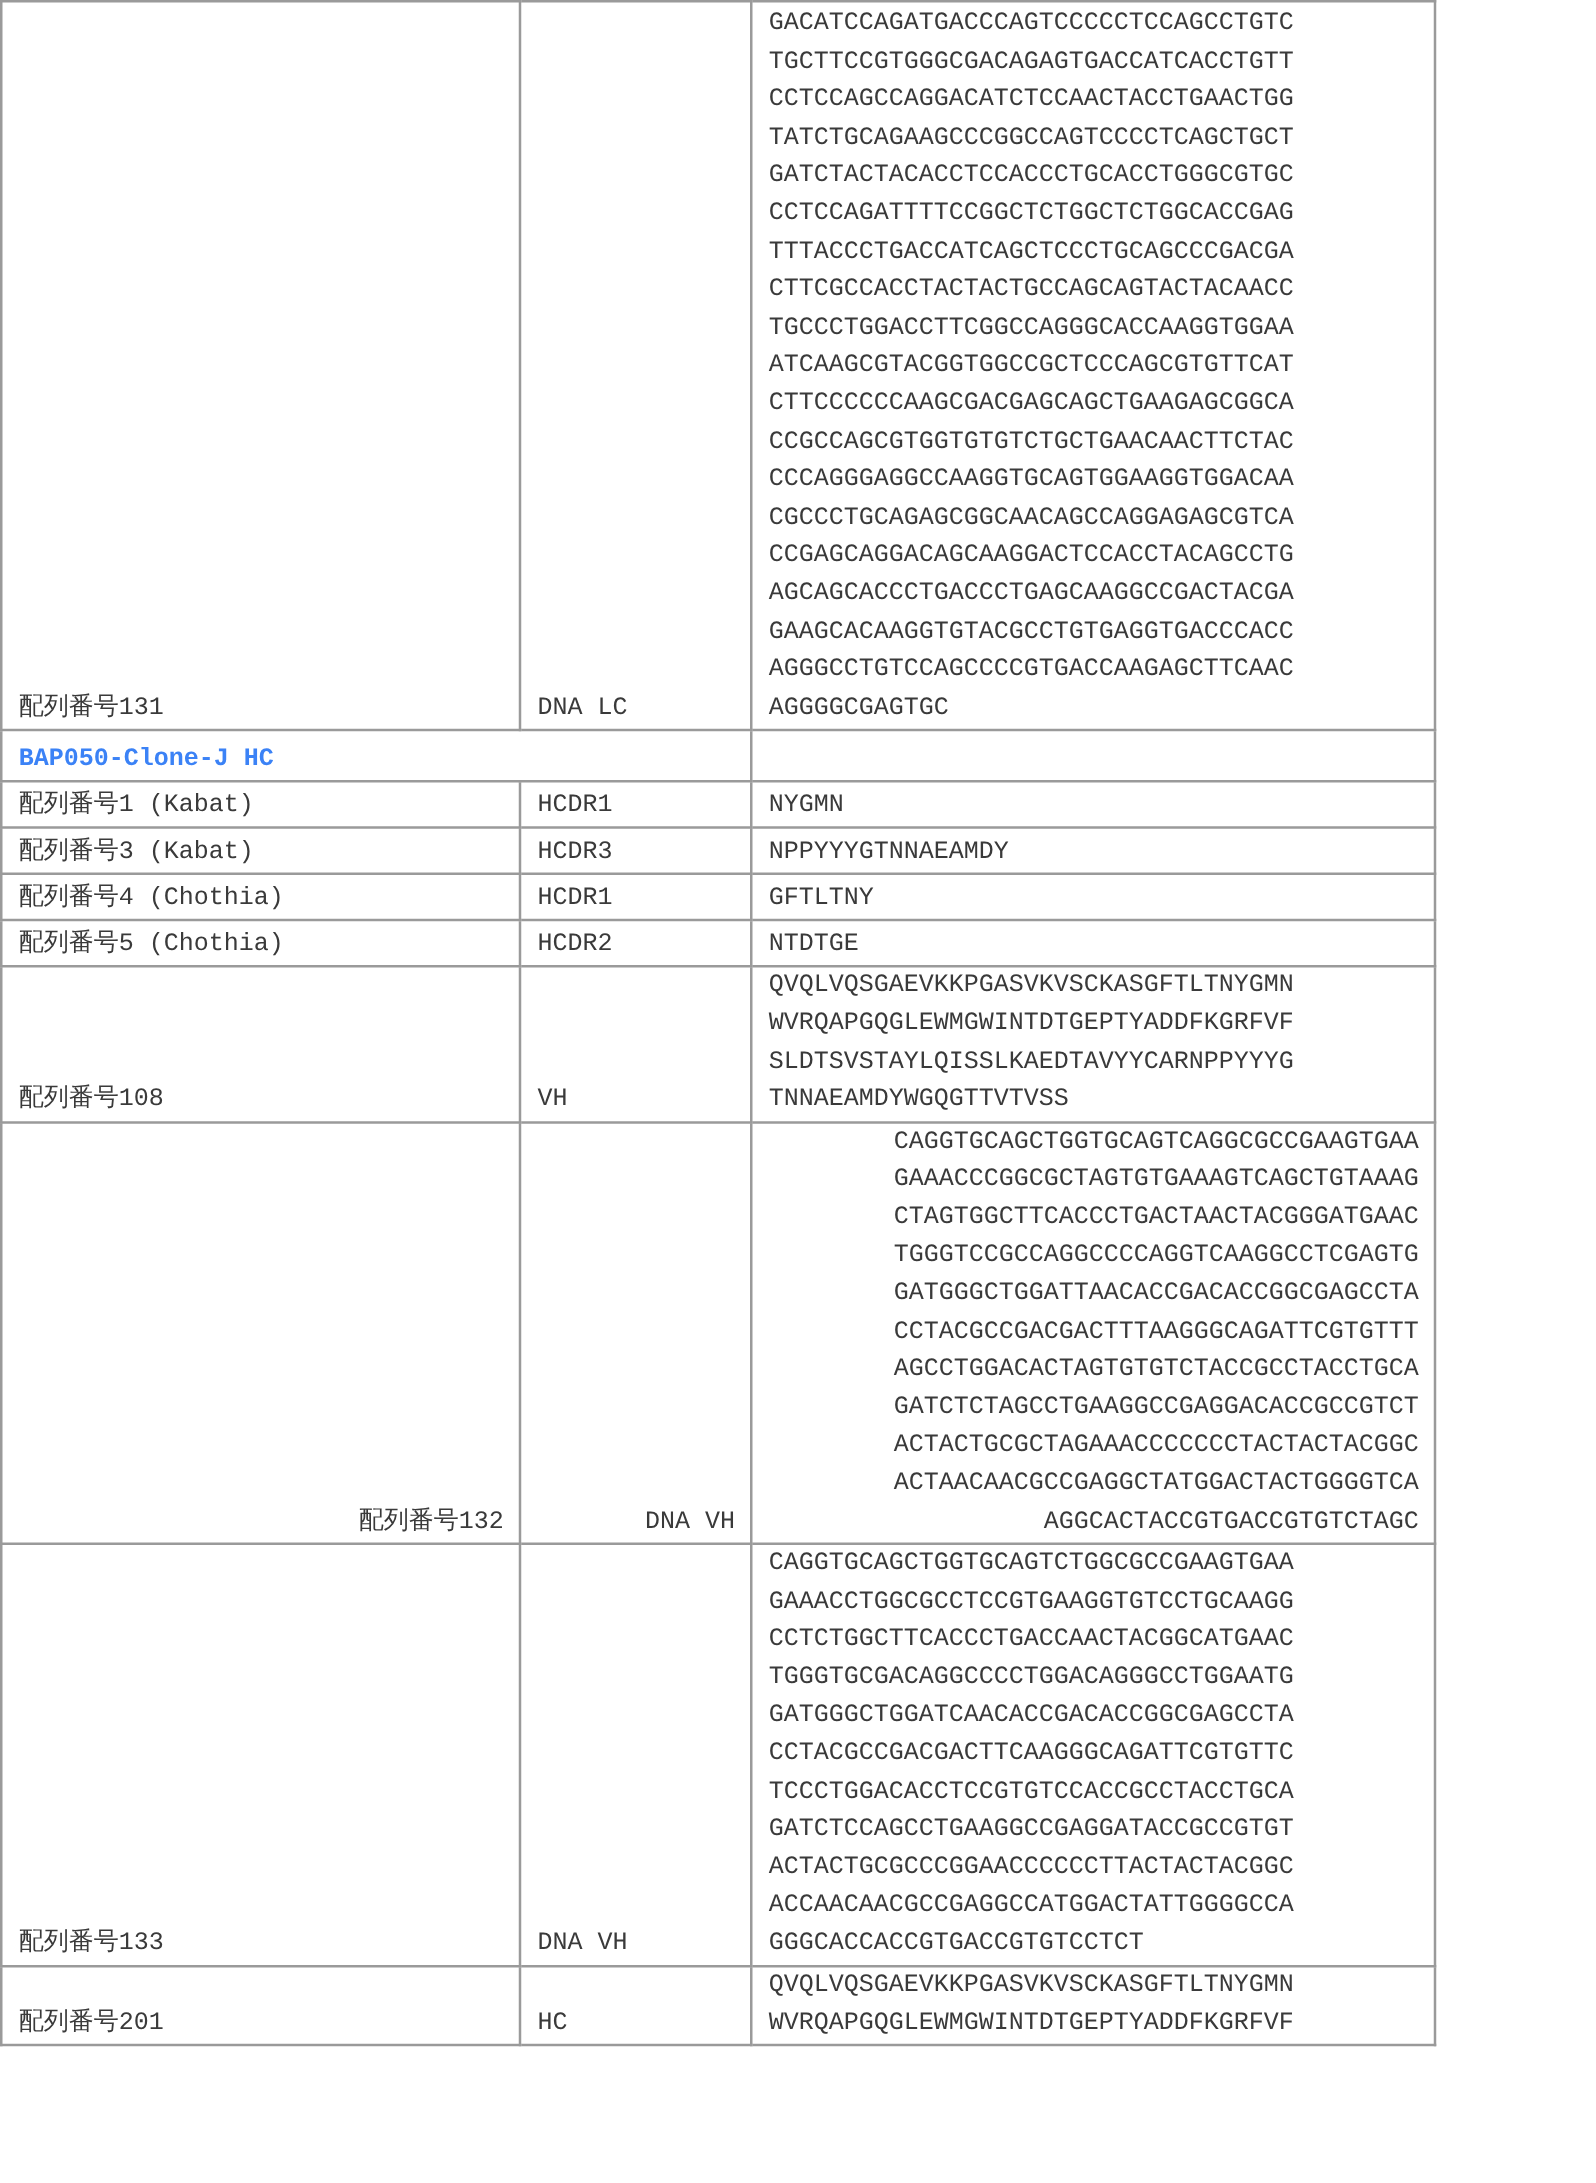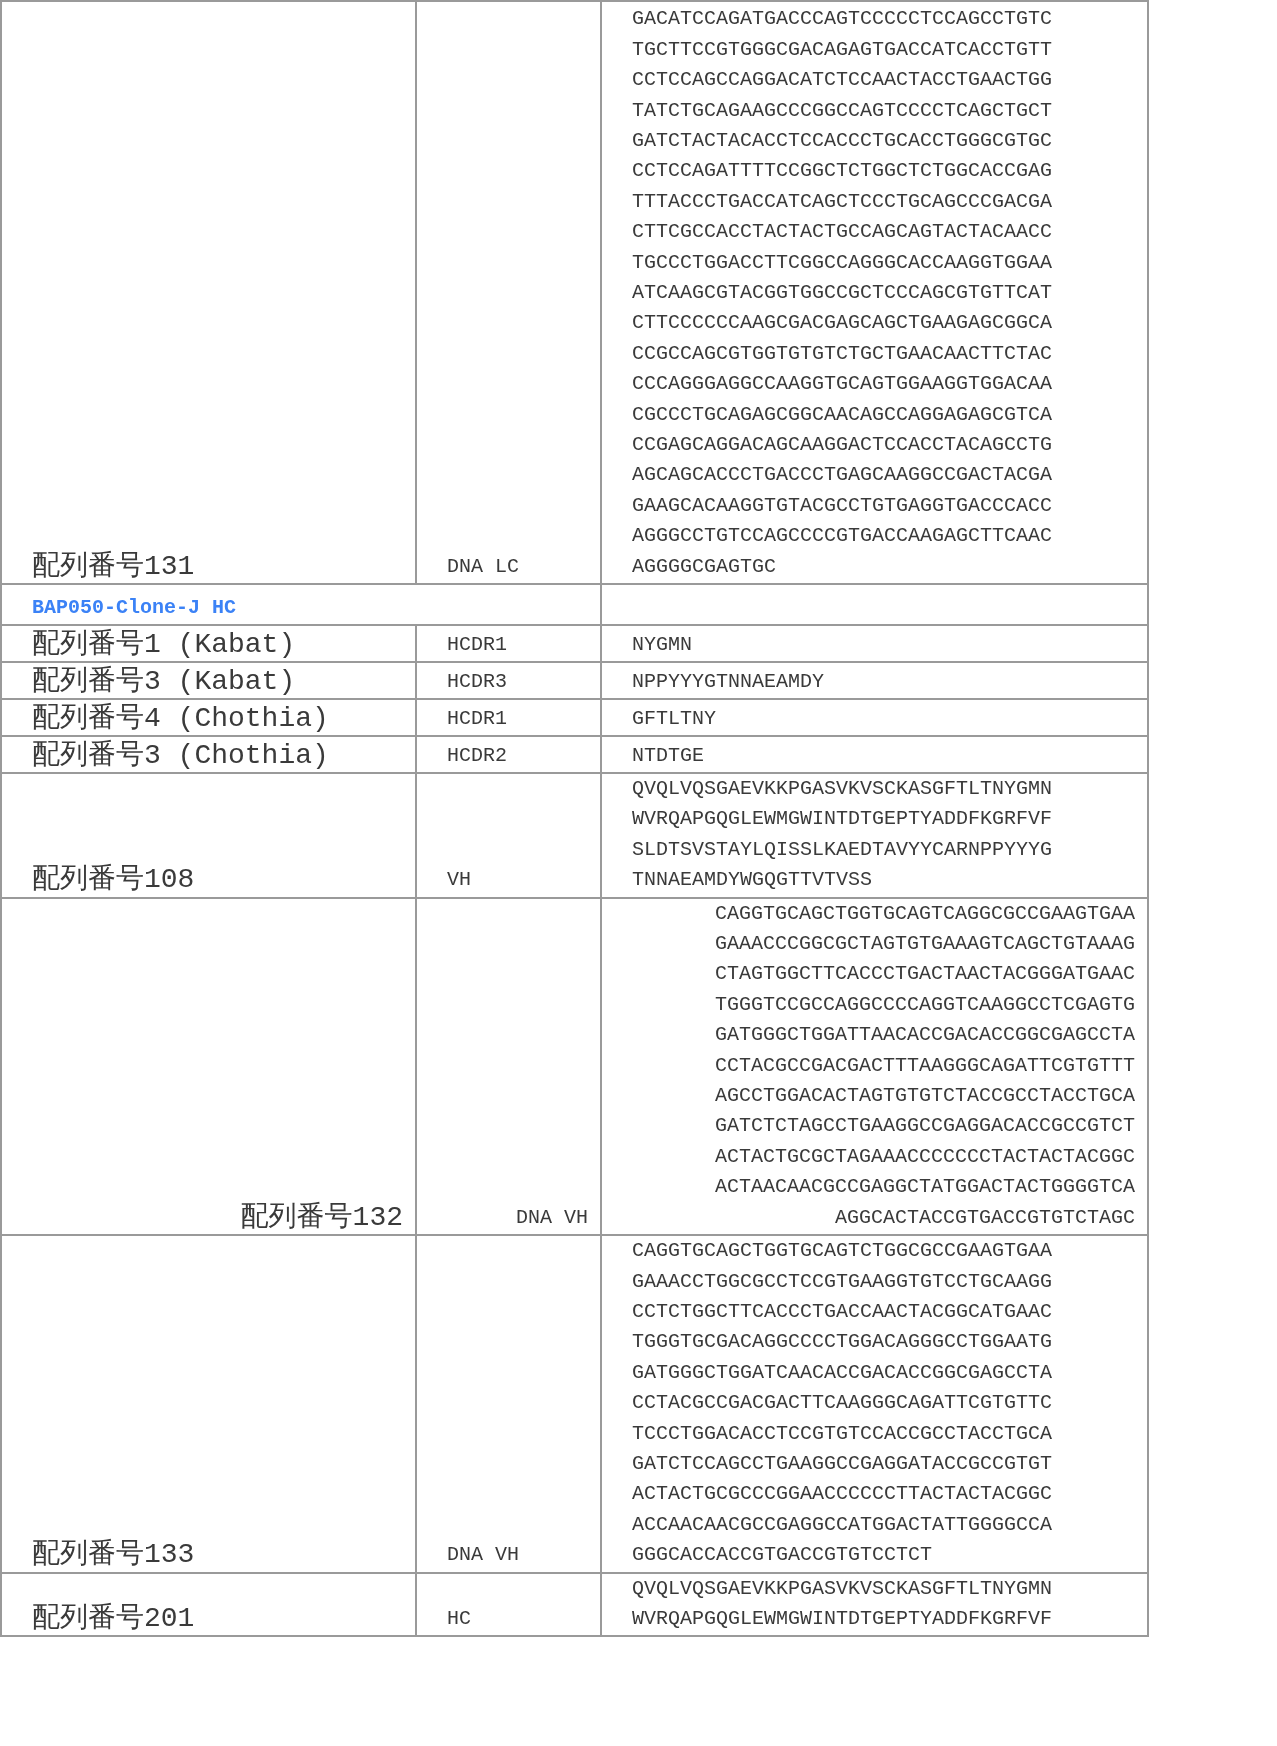--- a/index.html
+++ b/index.html
@@ -9,29 +9,29 @@
     border-collapse: collapse;
     width: 1147px;
     table-layout: fixed;
     font-family: "Liberation Mono", "DejaVu Sans Mono", monospace;
     font-size: 20px;
     color: #3a3a3a;
   }
   table.seq td {
     border: 2px solid #9a9a9a;
     vertical-align: bottom;
-    padding: 0 12px 1px 30px;
+    padding: 0 12px 1px 13px;
     line-height: 30.4px;
     white-space: pre;
     overflow: hidden;
   }
   col.c1 { width: 415px; }
   col.c2 { width: 185px; }
   col.c3 { width: 547px; }
-  td.id { font-family: "DejaVu Sans", "Liberation Sans", sans-serif; font-size: 28px; }
+  td.id { font-family: "DejaVu Sans", "Liberation Sans", sans-serif; font-size: 20px; }
   td.id .num { font-family: "Liberation Mono", monospace; }
   td.section { font-weight: bold; color: #3b82f6; vertical-align: middle; }
   tr.r-lc131 td { height: 580px; }
   tr.r-head td { height: 38px; }
   tr.r-cdr td { height: 34px; }
   tr.r-vh108 td { height: 108px; }
   tr.r-dna132 td { height: 300px; text-align: right; }
   tr.r-dna133 td { height: 300px; }
   tr.r-hc134 td { height: 60px; }
   tr.r-lc131 td.seqcell { vertical-align: bottom; }
@@ -82,21 +82,21 @@
       <td class="id"><span>配列番号</span><span class="num">3 (Kabat)</span></td>
       <td>HCDR3</td>
       <td>NPPYYYGTNNAEAMDY</td>
     </tr>
     <tr class="r-cdr">
       <td class="id"><span>配列番号</span><span class="num">4 (Chothia)</span></td>
       <td>HCDR1</td>
       <td>GFTLTNY</td>
     </tr>
     <tr class="r-cdr">
-      <td class="id"><span>配列番号</span><span class="num">3 (Chothia)</span></td>
+      <td class="id"><span>配列番号</span><span class="num">5 (Chothia)</span></td>
       <td>HCDR2</td>
       <td>NTDTGE</td>
     </tr>
     <tr class="r-vh108">
       <td class="id"><span>配列番号</span><span class="num">108</span></td>
       <td>VH</td>
       <td>QVQLVQSGAEVKKPGASVKVSCKASGFTLTNYGMN
 WVRQAPGQGLEWMGWINTDTGEPTYADDFKGRFVF
 SLDTSVSTAYLQISSLKAEDTAVYYCARNPPYYYG
 TNNAEAMDYWGQGTTVTVSS</td>

